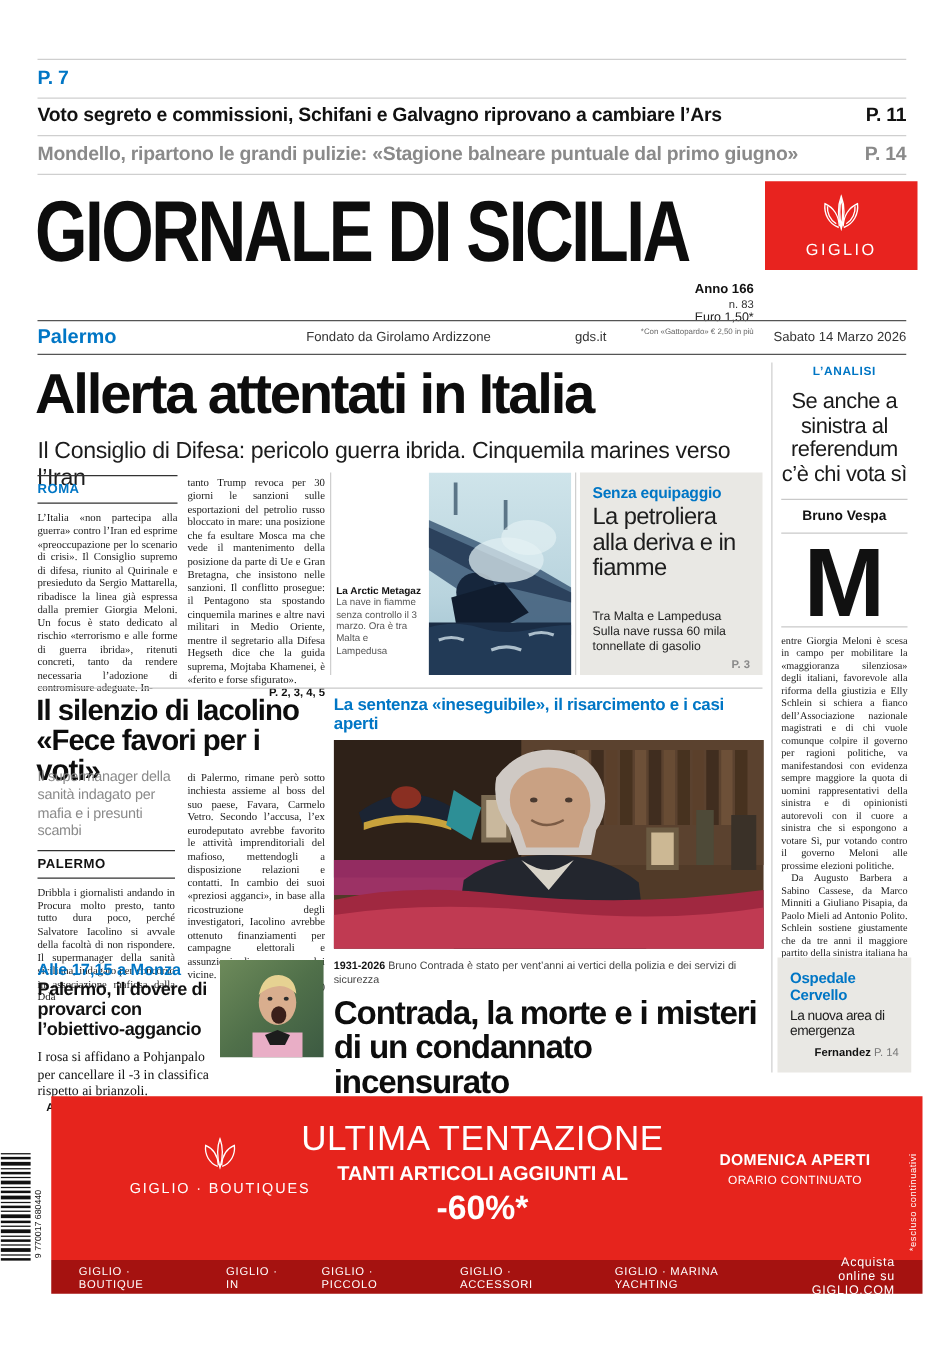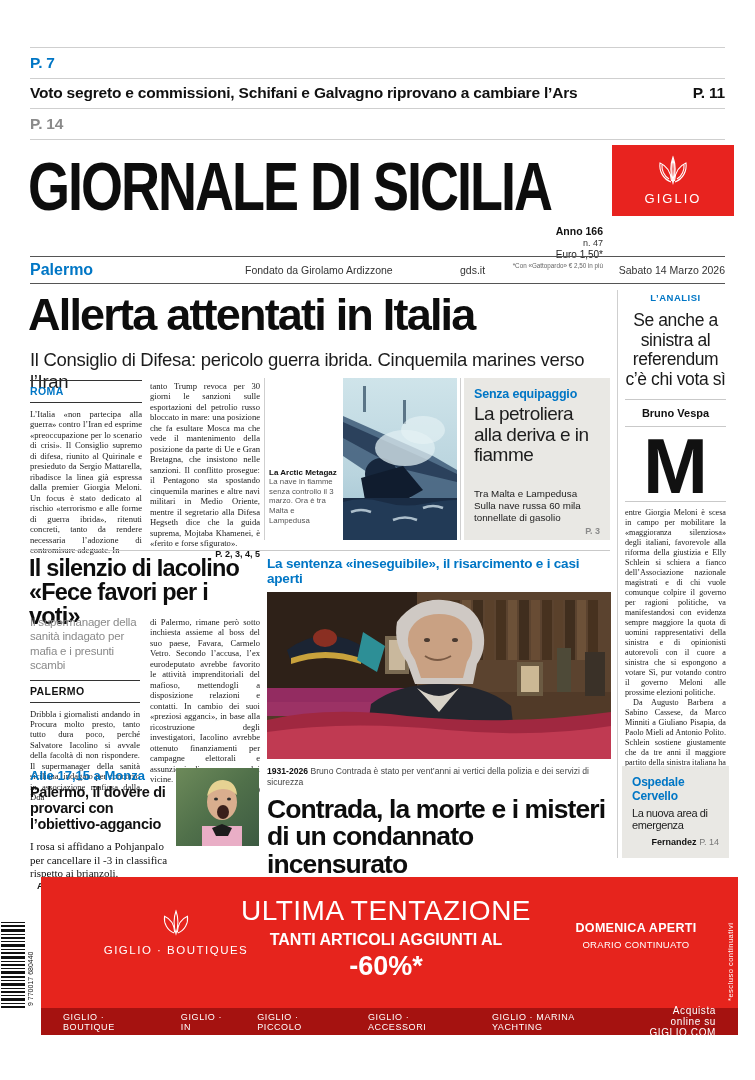--- a/index.html
+++ b/index.html
@@ -59,20 +59,21 @@
 <div id="page">
 
   <div class="teaser-row" style="top:47px;border-top:1px solid #cfcfcf;">
     <span class="blue">P. 7</span>
   </div>
   <div class="teaser-row" style="top:78px;color:#111;">
     <span>Voto segreto e commissioni, Schifani e Galvagno riprovano a cambiare l’Ars</span>
     <span>P. 11</span>
   </div>
   <div class="teaser-row" style="top:109px;color:#8a8a8a;">
+    <span>Mondello, ripartono le grandi pulizie: «Stagione balneare puntuale dal primo giugno»</span>
     <span>P. 14</span>
   </div>
 
   <div id="mast-title">GIORNALE DI SICILIA</div>
   <div id="giglio-box">
     <span>
       <svg width="34" height="30" viewBox="0 0 34 30">
         <g stroke="#fff" stroke-width="1.1" fill="none">
           <path d="M17 28 C14 18 14 10 17 2 C20 10 20 18 17 28 Z"></path>
           <path d="M17 26 C15.5 18 15.5 10 17 4 C18.5 10 18.5 18 17 26"></path>
@@ -80,21 +81,21 @@
           <path d="M13 24 C8 21 5.5 15 6 10"></path>
           <path d="M19 27 C27 24 31 16 30 8 C23 11 19 18 18.5 26"></path>
           <path d="M21 24 C26 21 28.5 15 28 10"></path>
         </g>
       </svg>
     </span>
     <span class="glabel">GIGLIO</span>
   </div>
   <div id="mast-info">
     <div style="font-size:10.5px;font-weight:bold;">Anno 166</div>
-    <div style="font-size:9px;color:#333;">n. 47</div>
+    <div style="font-size:9px;color:#333;">n. 83</div>
     <div style="font-size:10px;color:#222;">Euro 1,50*</div>
     <div style="font-size:6.3px;color:#666;">*Con «Gattopardo» € 2,50 in più</div>
   </div>
 
   <div id="dateline">
     <span class="blue bold" style="font-size:16px;width:215px;">Palermo</span>
     <span style="width:215px;">Fondato da Girolamo Ardizzone</span>
     <span style="width:130px;">gds.it</span>
     <span style="flex:1;text-align:right;">Sabato 14 Marzo 2026</span>
   </div>

